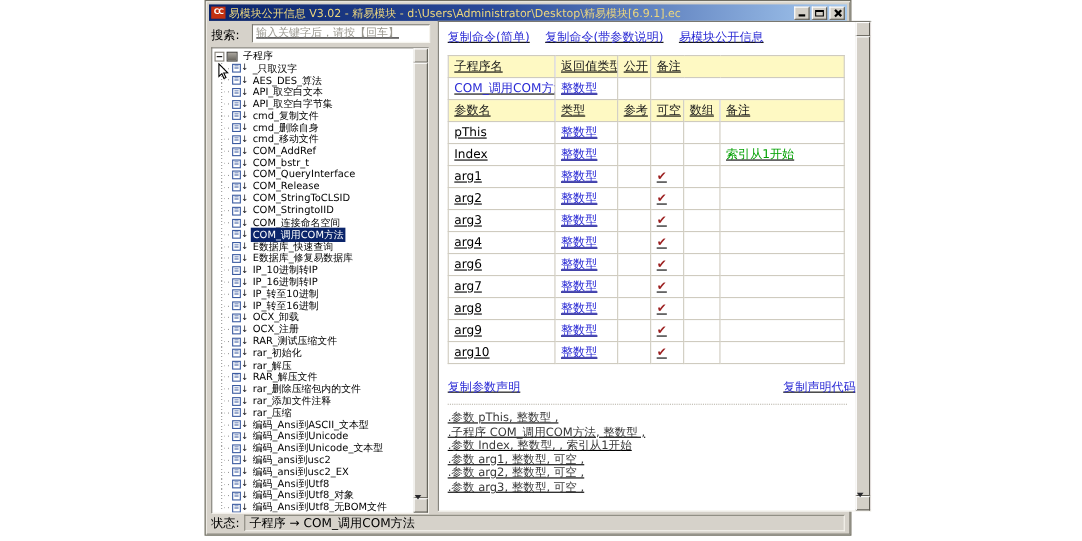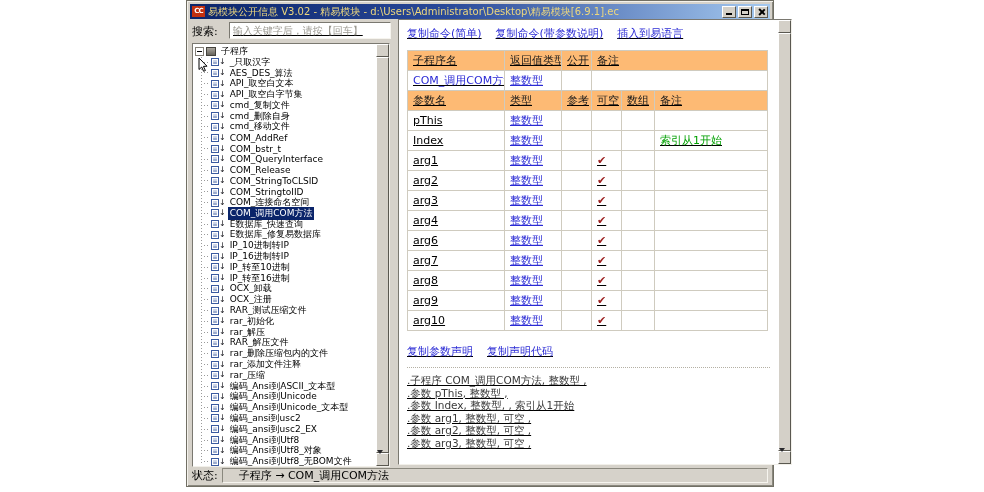--- a/index.html
+++ b/index.html
@@ -82,39 +82,39 @@
   .right-panel { position:absolute; left:208px; top:0; width:394px; height:446px;
     background:#fff; border:1px solid; border-color:#7A7870 #F2F0EA #F2F0EA #7A7870; }
   .rp-content { position:absolute; left:0; top:0; right:13px; bottom:0; overflow:hidden;
     padding:6px 0 0 8px;text-decoration:underline; }
   .links-row { display:flex; gap:14px; font-size:11px; }
   .link { color:#2B2BD5; cursor:default; white-space:nowrap; }
 
   table.info { border-collapse:collapse; margin-top:9px; table-layout:fixed; width:360px; }
   table.info td, table.info th { border:1px solid #CFCBBF; font-size:11px; font-weight:normal;
     text-align:left; padding:0 5px; height:20px; overflow:hidden; white-space:nowrap; }
-  table.info th { background:#fdba74; color:#1A1A1A; }
+  table.info th { background:#fef9c3; color:#1A1A1A; }
   .c-w1 { width:97px; } .c-w2 { width:57px; } .c-w3 { width:30px; }
   .c-w4 { width:30px; } .c-w5 { width:33px; } .c-w6 { width:113px; }
   .fn-name { color:#2B2BD5; }
   .tlink { color:#2B2BD5; text-decoration:underline; }
   td.center { text-align:center; }
   .chk { color:#9B1D1D; font-size:10px; }
   .remark-green { color:#00A000; }
 
-  .decl-links { display:flex; gap:14px; font-size:11px; margin-top:13px; }
+  .decl-links { display:flex; gap:14px; font-size:11px; margin-top:13px;justify-content:space-between; }
   .dotted-sep { border-top:1px dotted #B4B0A4; margin:8px 8px 6px 0; }
   .code-block { font-size:10.5px; line-height:12.6px; color:#3A3A3A; }
 
   
   .statusbar { position:absolute; left:2px; right:2px; bottom:0; height:16px;
     display:flex; align-items:center; gap:4px; }
   .status-label { font-size:11px; color:#000; flex:none; }
   .status-field { flex:1; height:15px; border:1px solid; border-color:#8A887E #F6F4EE #F6F4EE #8A887E;
-    font-size:11px; line-height:13px; padding:0 16px; color:#000; background:#D6D2CA;
+    font-size:11px; line-height:13px; padding:0 4px; color:#000; background:#D6D2CA;
     white-space:nowrap; overflow:hidden; }
 </style>
 </head>
 <body>
 
 <div class="canvas">
   <div class="window">
 
     <div class="titlebar">
       <span class="app-icon">CC</span>
@@ -462,21 +462,21 @@
           <span class="sbtn down"><span class="tri-down"></span></span>
         </div>
       </div>
 
       <div class="right-panel">
         <div class="rp-content">
 
           <div class="links-row">
               <span class="link">复制命令(简单)</span>
               <span class="link">复制命令(带参数说明)</span>
-              <span class="link">插入到易语言</span>
+              <span class="link">易模块公开信息</span>
             </div>
 
           <table class="info">
             <colgroup>
               <col class="c-w1">
                 <col class="c-w2">
                 <col class="c-w3">
               <col class="c-w4">
                 <col class="c-w5">
                 <col class="c-w6">
@@ -594,22 +594,22 @@
                 </tr>
               </tbody>
           </table>
 
           <div class="decl-links links-row">
               <span class="link">复制参数声明</span>
               <span class="link">复制声明代码</span>
             </div>
           <div class="dotted-sep"></div>
           <div class="code-block">
+              <div class="code-line">.参数 pThis, 整数型 ,</div>
               <div class="code-line">.子程序 COM_调用COM方法, 整数型 ,</div>
-              <div class="code-line">.参数 pThis, 整数型 ,</div>
               <div class="code-line">.参数 Index, 整数型, , 索引从1开始</div>
               <div class="code-line">.参数 arg1, 整数型, 可空 ,</div>
               <div class="code-line">.参数 arg2, 整数型, 可空 ,</div>
               <div class="code-line">.参数 arg3, 整数型, 可空 ,</div>
             </div>
 
         </div>
         <div class="vscroll">
           <span class="sbtn up"><span class="tri-up"></span></span>
           <span class="sthumb"></span>

